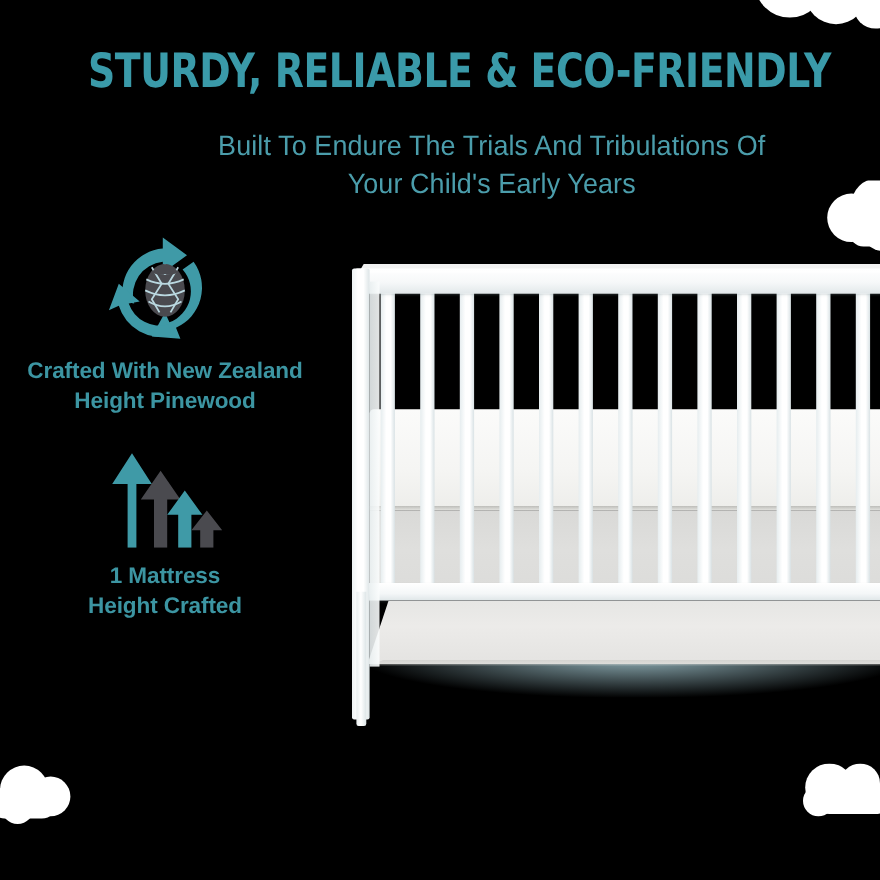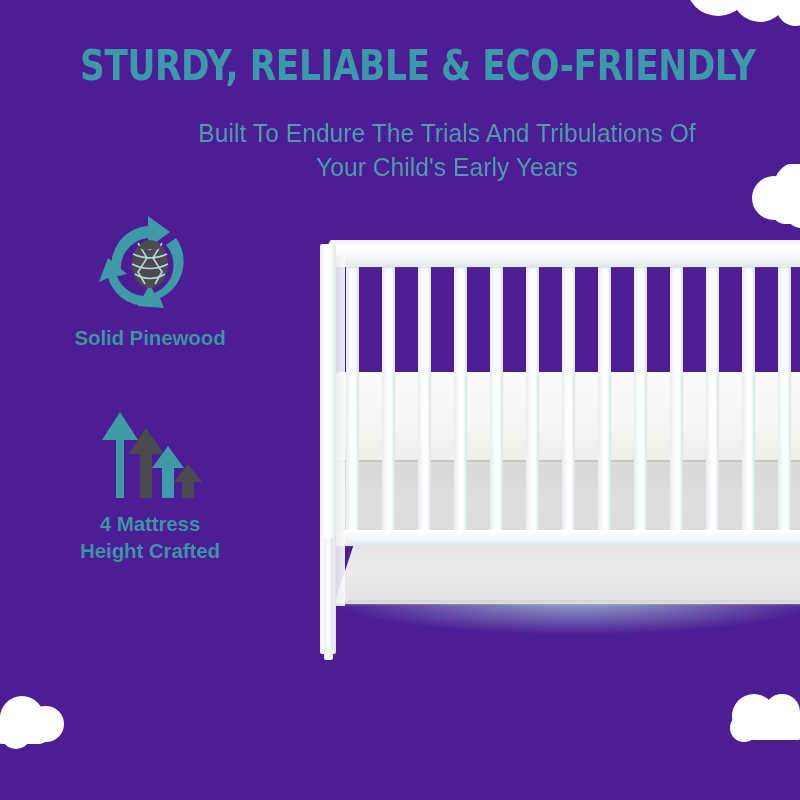--- a/index.html
+++ b/index.html
@@ -9,21 +9,21 @@
   body {
     width: 800px;
     height: 800px;
     overflow: hidden;
     font-family: "Liberation Sans", sans-serif;
   }
   #stage {
     position: relative;
     width: 800px;
     height: 800px;
-    background: #4c1d95;
+    background: #000000;
     overflow: hidden;
   }
 
   
   .cloud {
     position: absolute;
     pointer-events: none;
   }
 
   
@@ -328,35 +328,36 @@
             <path d="M-10,-18 Q0,-12 10,-18"></path>
             <path d="M-11,-22 Q0,-30 11,-22" stroke="none"></path>
             <path d="M-12,-21 L-3,-6 L-12,8 L-5,20"></path>
             <path d="M12,-21 L3,-6 L12,8 L5,20"></path>
             <path d="M0,-24 L0,-14"></path>
           </g>
           <path d="M0,-24 q-9,2 -12,8 q8,3 12,1 q4,2 12,-1 q-3,-6 -12,-8 z" fill="#4a4a4f"></path>
         </g>
       </svg>
       <div class="feature-label">
-        <span class="ln">Solid Pinewood</span>
+        <span class="ln">Crafted With New Zealand</span>
+        <span class="ln">Height Pinewood</span>
       </div>
     </div>
 
     <div class="feature" style="height:170px; margin-top:14px;">
       <svg class="feature-icon" width="112" height="92" viewBox="0 0 112 92" xmlns="http://www.w3.org/2000/svg">
 
         <path fill="#3f9aa7" d="M22,92 V34 H8 L26,6 L44,34 H30 V92 Z"></path>
 
         <path fill="#4a4a4f" d="M46,92 V48 H34 L52,22 L70,48 H58 V92 Z"></path>
 
         <path fill="#3f9aa7" d="M68,92 V62 H58 L74,40 L90,62 H80 V92 Z"></path>
 
         <path fill="#4a4a4f" d="M88,92 V76 H80 L94,58 L108,76 H100 V92 Z"></path>
       </svg>
       <div class="feature-label">
-        <span class="ln">4 Mattress</span>
+        <span class="ln">1 Mattress</span>
         <span class="ln">Height Crafted</span>
       </div>
     </div>
 
   </div>
 </div>
 
 </body></html>

